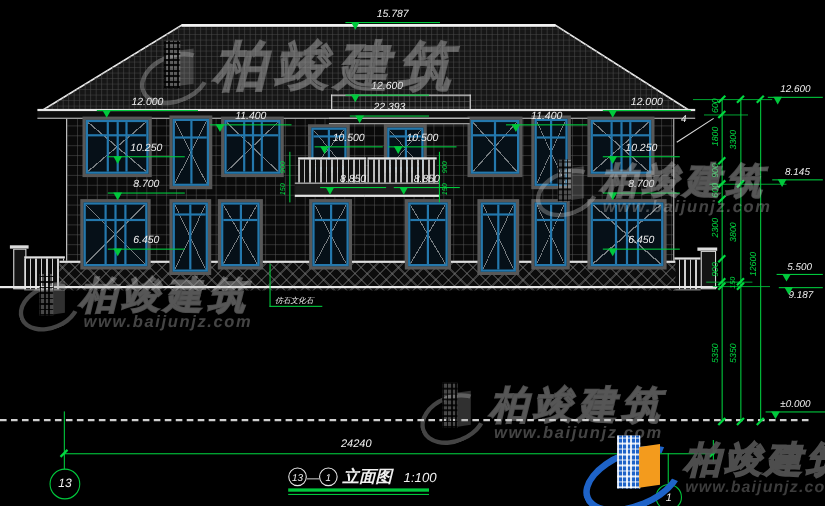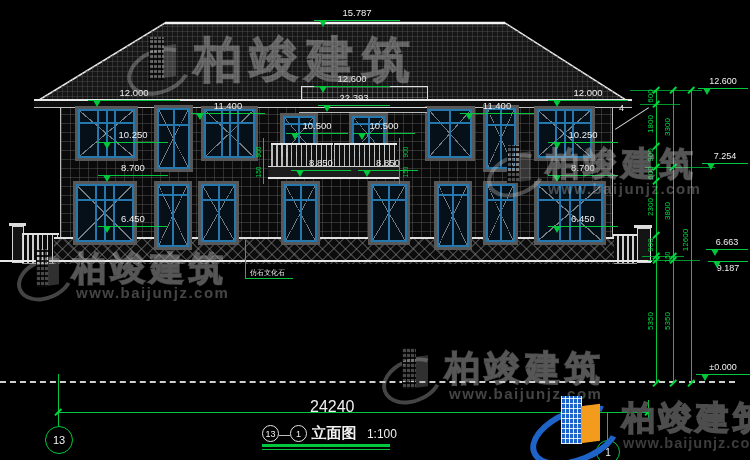--- a/index.html
+++ b/index.html
@@ -1,17 +1,17 @@
 <!DOCTYPE html>
 <html><head>
 <meta charset="utf-8">
 <style>
   html,body{margin:0;padding:0;background:#000;}
   #stage{position:relative;width:750px;height:460px;background:#000;overflow:hidden;
-         font-family:"Liberation Sans", sans-serif;}
+         font-family:"Liberation Sans", sans-serif;font-style:italic;}
   .abs{position:absolute;}
   
   .wallgrid{background-color:#0a0a0a;
     background-image:linear-gradient(rgba(95,95,95,.45) 1px,transparent 1px),
                      linear-gradient(90deg,rgba(95,95,95,.45) 1px,transparent 1px);
     background-size:9px 9px;}
   .roofgrid{background-color:#151515;
     background-image:linear-gradient(rgba(120,120,120,.5) 1px,transparent 1px),
                      linear-gradient(90deg,rgba(120,120,120,.5) 1px,transparent 1px);
     background-size:5px 5px;}
@@ -160,22 +160,22 @@
   <div class="em" style="left:353px;top:120px;width:62px"><span>10.500</span></div>
   <div class="em" style="left:98px;top:129px;width:70px"><span>10.250</span></div>
   <div class="em" style="left:548px;top:129px;width:70px"><span>10.250</span></div>
   <div class="em" style="left:291px;top:157px;width:60px"><span>8.850</span></div>
   <div class="em" style="left:358px;top:157px;width:60px"><span>8.850</span></div>
   <div class="em" style="left:98px;top:162px;width:70px"><span>8.700</span></div>
   <div class="em" style="left:548px;top:162px;width:70px"><span>8.700</span></div>
   <div class="em" style="left:98px;top:213px;width:70px"><span>6.450</span></div>
   <div class="em" style="left:548px;top:213px;width:70px"><span>6.450</span></div>
   <div class="em sm" style="left:698px;top:75px;width:50px"><span>12.600</span></div>
-  <div class="em sm" style="left:702px;top:150px;width:46px"><span>7.254</span></div>
-  <div class="em sm" style="left:706px;top:236px;width:42px"><span>6.663</span></div>
+  <div class="em sm" style="left:702px;top:150px;width:46px"><span>8.145</span></div>
+  <div class="em sm" style="left:706px;top:236px;width:42px"><span>5.500</span></div>
   <div class="em sm below" style="left:708px;top:261px;width:40px"><span>9.187</span></div>
   <div class="em sm" style="left:696px;top:361px;width:54px"><span>±0.000</span></div>
 
   <div class="wtxt" style="left:619px;top:103px;font-size:9px">4</div>
   <div class="abs" style="left:612px;top:118px;width:40px;height:1px;background:#d8d8d8;transform:rotate(-33deg);z-index:4"></div>
 
   <div class="chl" style="left:263px;top:138px;height:46px"></div>
   <div class="vd tiny" style="left:258px;top:152px">900</div>
   <div class="vd tiny" style="left:258px;top:172px">150</div>
   <div class="chl" style="left:399px;top:138px;height:46px"></div>
@@ -226,21 +226,21 @@
   <div class="vd" style="left:667px;top:321px">5350</div>
   <div class="vd" style="left:685px;top:240px">12600</div>
 
   <div class="abs" style="left:0;top:381px;width:735px;border-top:2px dashed #cfcfcf;z-index:3"></div>
 
   <div class="gline" style="left:58px;top:412px;width:592px"></div>
   <div class="chl" style="left:58px;top:374px;height:54px"></div>
   <div class="chl" style="left:648px;top:400px;height:20px"></div>
   <div class="tk" style="left:58px;top:412px"></div>
   <div class="tk" style="left:648px;top:412px"></div>
-  <div class="wtxt" style="left:310px;top:398px;font-size:16px">24240</div>
+  <div class="wtxt" style="left:310px;top:398px;font-size:10px">24240</div>
 
   <div class="bub" style="left:45px;top:426px;width:26px;height:26px;font-size:11px">
     <span>13</span>
   </div>
   <div class="chl" style="left:607px;top:412px;height:28px"></div>
   <div class="bub" style="left:596px;top:440px;width:22px;height:22px;font-size:10px">
     <span>1</span>
   </div>
 
   <div class="abs" style="left:262px;top:424px;color:#f0f0f0;z-index:6;white-space:nowrap">

